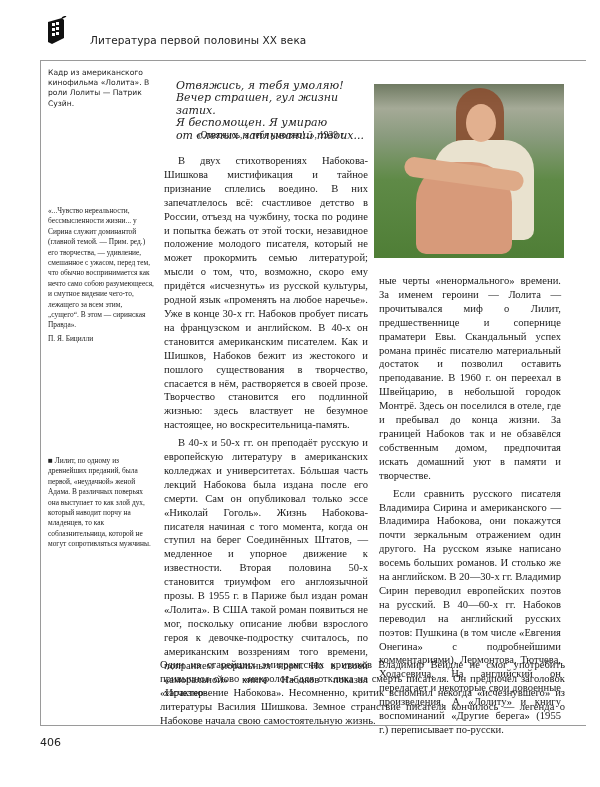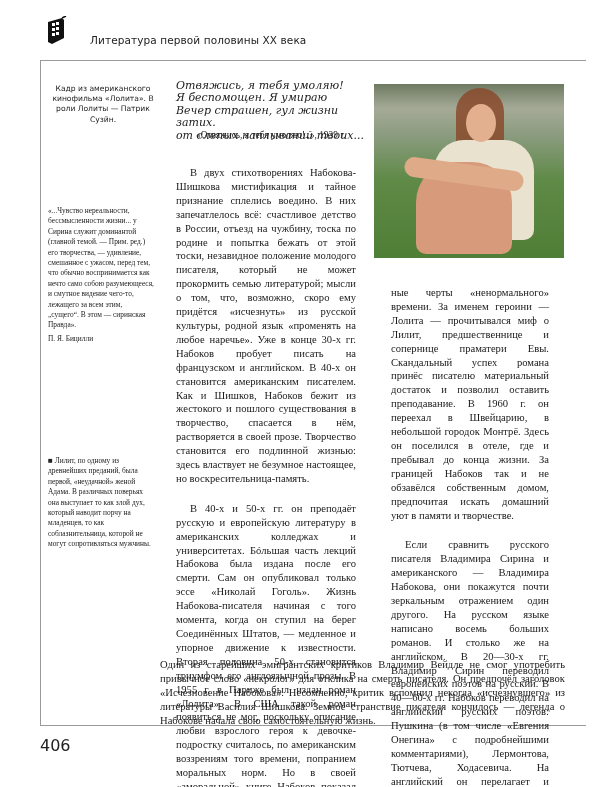--- a/index.html
+++ b/index.html
@@ -2,40 +2,40 @@
 <html><head>
 <meta charset="utf-8">
 <style>
   html, body { margin:0; padding:0; background:#ffffff; }
   body { width:600px; height:787px; position:relative; overflow:hidden; font-family:"Liberation Serif", serif; color:#1a1a1a; }
   .logo { position:absolute; left:44px; top:16px; width:24px; height:30px; }
   .running-head { position:absolute; left:90px; top:34px; font-family:"DejaVu Sans", sans-serif; font-size:10.5px; color:#222; letter-spacing:0.1px;text-align:center; }
   .frame-top { position:absolute; left:40px; top:60px; width:546px; height:1px; background:#9a9a9a; }
   .frame-left { position:absolute; left:40px; top:60px; width:1px; height:666px; background:#9a9a9a; }
   .frame-bottom { position:absolute; left:40px; top:725px; width:546px; height:1px; background:#9a9a9a; }
-  .caption { position:absolute; left:48px; top:84px; width:110px; font-family:"DejaVu Sans", sans-serif; font-size:7.6px; line-height:10.2px; color:#222;text-align:center; }
+  .caption { position:absolute; left:48px; top:68px; width:110px; font-family:"DejaVu Sans", sans-serif; font-size:7.6px; line-height:10.2px; color:#222; }
   .quote-box { position:absolute; left:48px; top:206px; width:106px; font-family:"Liberation Serif", serif; font-size:7.4px; line-height:10.4px; color:#222; text-align:left; }
   .quote-box .author { text-align:left; margin-top:3px; }
   .note-box { position:absolute; left:48px; top:456px; width:106px; font-family:"Liberation Serif", serif; font-size:7.4px; line-height:10.4px; color:#222; }
   .note-box .marker { font-size:8px; }
   .epigraph { position:absolute; left:176px; top:80px; width:200px; font-family:"DejaVu Serif", serif; font-style:italic; font-size:11px; line-height:12.4px; color:#222; }
   .epigraph-src { position:absolute; left:196px; top:130px; font-family:"Liberation Serif", serif; font-size:9.4px; color:#222; }
   .col-main { position:absolute; left:160px; top:150px; width:212px; font-size:10.6px; line-height:13.9px; text-align:justify; hyphens:manual; }
-  .col-main p, .col-right p { margin:16px; text-indent:14px; }
+  .col-main p, .col-right p { margin:4px; text-indent:14px; }
   .photo { position:absolute; left:374px; top:84px; width:190px; height:174px; overflow:hidden;
            background: linear-gradient(180deg, #6f7a62 0%, #a5aa97 14%, #8a9b7e 30%, #5f8a47 55%, #4f7e36 100%); }
   .photo .girl-hair { position:absolute; left:82px; top:4px; width:48px; height:110px; border-radius:24px 24px 8px 8px; background:#8a4a2c; opacity:0.85; }
   .photo .girl-face { position:absolute; left:92px; top:20px; width:30px; height:38px; border-radius:50%; background:#e2b08f; }
   .photo .girl-blouse { position:absolute; left:60px; top:56px; width:100px; height:100px; border-radius:30px 30px 10px 10px; background:#e9e2cf; }
   .photo .girl-legs { position:absolute; left:42px; top:78px; width:96px; height:92px; border-radius:40px 40px 10px 10px; background:#d79a7a; }
   .photo .girl-arm { position:absolute; left:30px; top:80px; width:120px; height:20px; border-radius:10px; background:#deaa88; transform:rotate(8deg); }
   .col-right { position:absolute; left:375px; top:270px; width:190px; font-size:10.6px; line-height:13.9px; text-align:justify; }
   .col-full { position:absolute; left:160px; top:658px; width:405px; font-size:10.6px; line-height:13.9px; text-align:justify; }
   .col-full p { margin:0; }
-  .page-number { position:absolute; left:40px; top:736px; font-family:"DejaVu Sans", sans-serif; font-size:16px; color:#222; }
+  .page-number { position:absolute; left:40px; top:736px; font-family:"DejaVu Sans", sans-serif; font-size:11px; color:#222; }
 </style>
 </head>
 <body>
 
 <svg class="logo" viewBox="0 0 24 30">
   <path d="M4 6 L18 2 L20 4 L20 22 L8 28 L4 26 Z" fill="#111"></path>
   <rect x="8" y="7" width="3" height="3" fill="#fff"></rect>
   <rect x="12" y="6" width="3" height="3" fill="#fff"></rect>
   <rect x="8" y="12" width="3" height="3" fill="#fff"></rect>
   <rect x="12" y="11" width="3" height="3" fill="#fff"></rect>
@@ -46,22 +46,22 @@
 <div class="running-head">Литература первой половины XX века</div>
 
 <div class="frame-top"></div>
 <div class="frame-left"></div>
 <div class="frame-bottom"></div>
 
 <div class="caption">Кадр из американского кинофильма «Лолита». В роли Лолиты — Патрик Сузйн.</div>
 
 <div class="epigraph">
   <div>Отвяжись, я тебя умоляю!</div>
+  <div>Вечер страшен, гул жизни затих.</div>
   <div>Я беспомощен. Я умираю</div>
-  <div>Вечер страшен, гул жизни затих.</div>
   <div>от слепых наплываний твоих...</div>
 </div>
 <div class="epigraph-src">«Отвяжись, я тебя умоляю!..», 1939 г.</div>
 
 <div class="quote-box">
   <div>«...Чувство нереальности, бессмысленности жизни... у Сирина служит доминантой (главной темой. — Прим. ред.) его творчества, — удивление, смешанное с ужасом, перед тем, что обычно воспринимается как нечто само собою разумеющееся, и смутное видение чего-то, лежащего за всем этим, „сущего“. В этом — сиринская Правда».</div>
   <div class="author">П. Я. Бицилли</div>
 </div>
 
 <div class="note-box">

